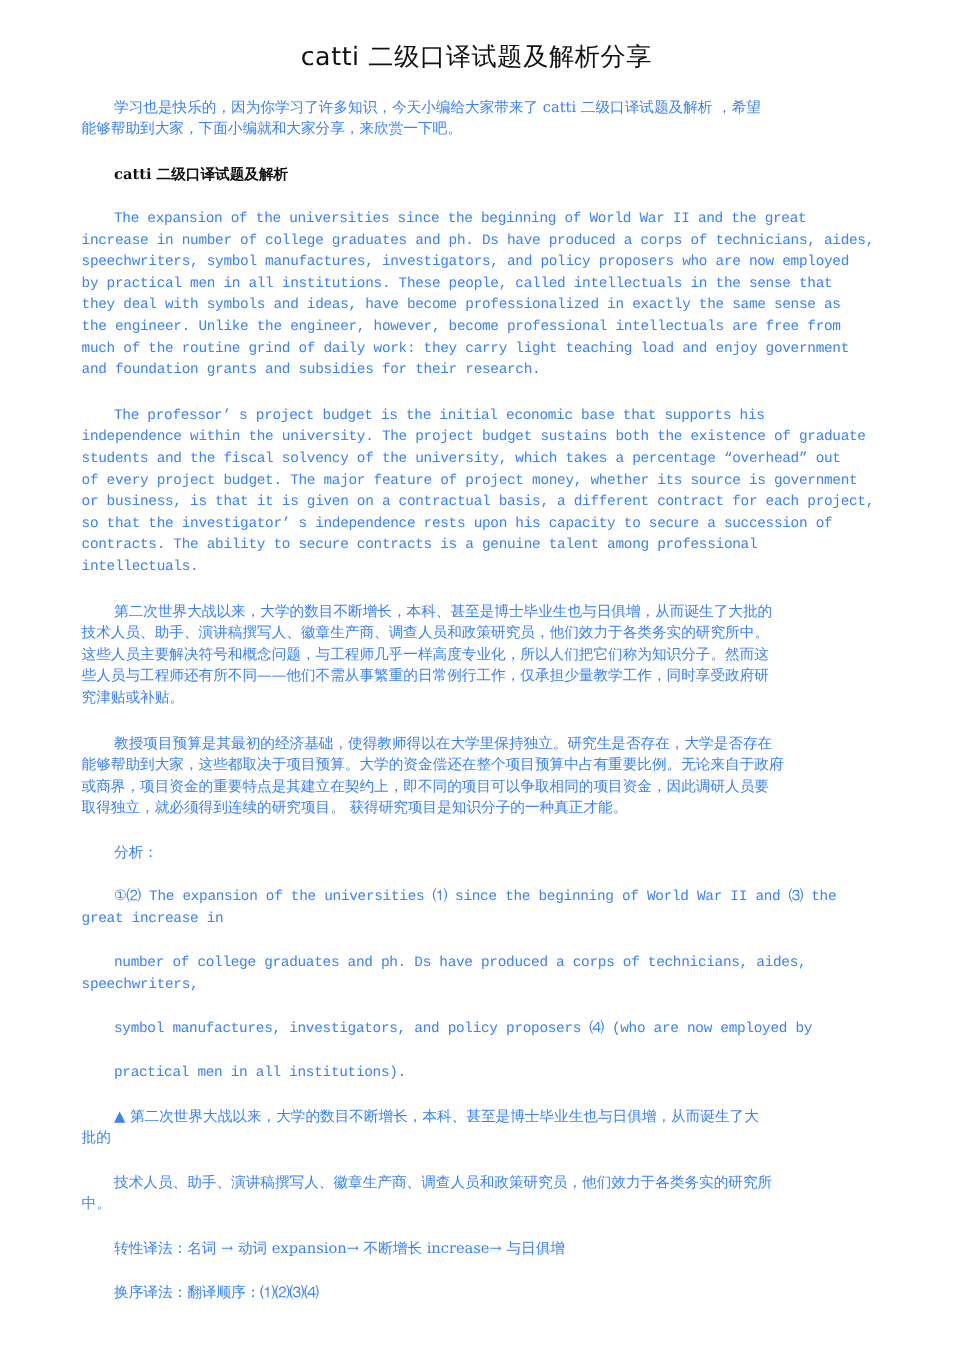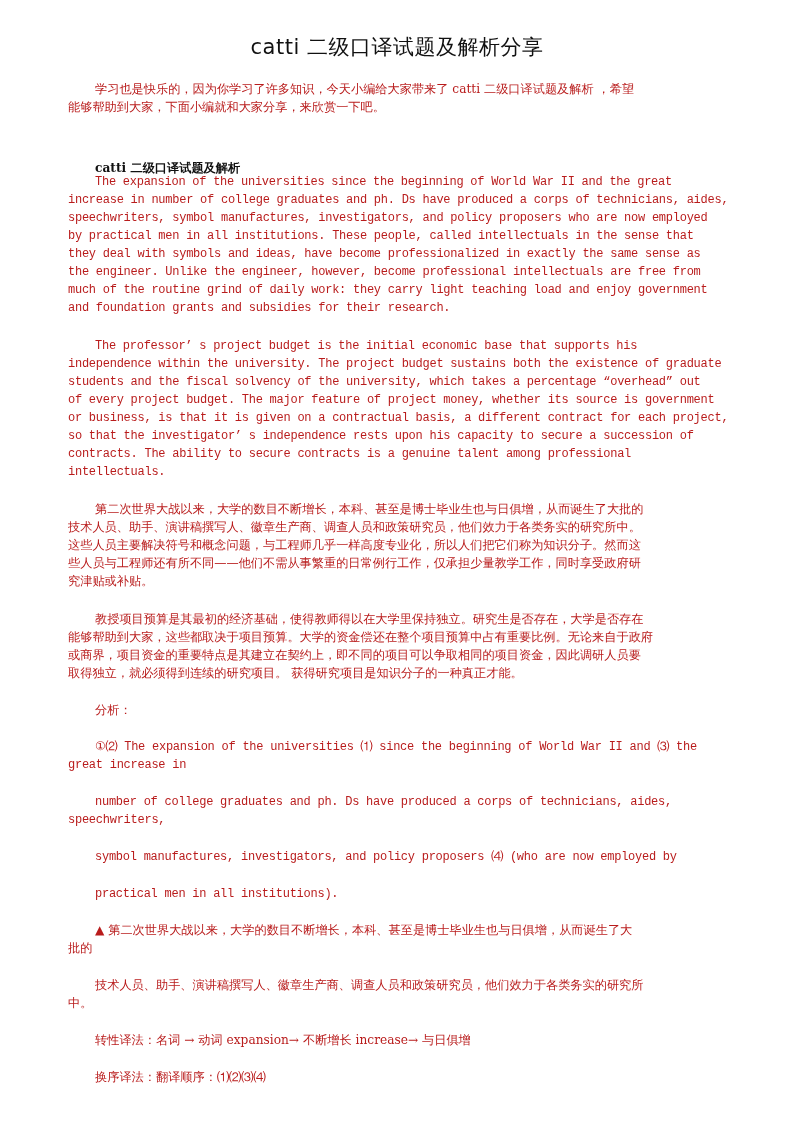--- a/index.html
+++ b/index.html
@@ -4,25 +4,25 @@
 <style>
   html, body { margin: 0; padding: 0; background: #ffffff; }
   body { width: 794px; height: 1123px; position: relative; overflow: hidden; color: #2a2a2a; }
   .page { position: absolute; left: 0; top: 0; width: 708px; height: 1123px; text-decoration: underline; }
   .title {
     position: absolute; left: 0; top: 33px; width: 794px; text-align: center;
     font-family: "DejaVu Sans", sans-serif; font-size: 21px; color: #111; letter-spacing: 0.5px;
   }
   .ln {
     position: absolute; left: 68px; white-space: pre;
-    font-family: "DejaVu Serif", serif; font-size: 12.2px; color: #b91c1c; line-height: 18px;
+    font-family: "DejaVu Serif", serif; font-size: 12.2px; color: #3b82f6; line-height: 18px;
   }
   .en { font-family: "Liberation Mono", "DejaVu Sans Mono", monospace; font-size: 12px; letter-spacing: -0.25px; }
   .ind { left: 95px; }
-  .bold { font-weight: bold; color: #111; margin-top: 23px; }
+  .bold { font-weight: bold; color: #111; }
 </style>
 </head>
 <body>
 
 <div class="page">
   <div class="title">catti 二级口译试题及解析分享</div>
 
   <div class="ln ind" style="top:80px">学习也是快乐的，因为你学习了许多知识，今天小编给大家带来了 catti 二级口译试题及解析 ，希望</div>
   <div class="ln" style="top:98px">能够帮助到大家，下面小编就和大家分享，来欣赏一下吧。</div>
 

